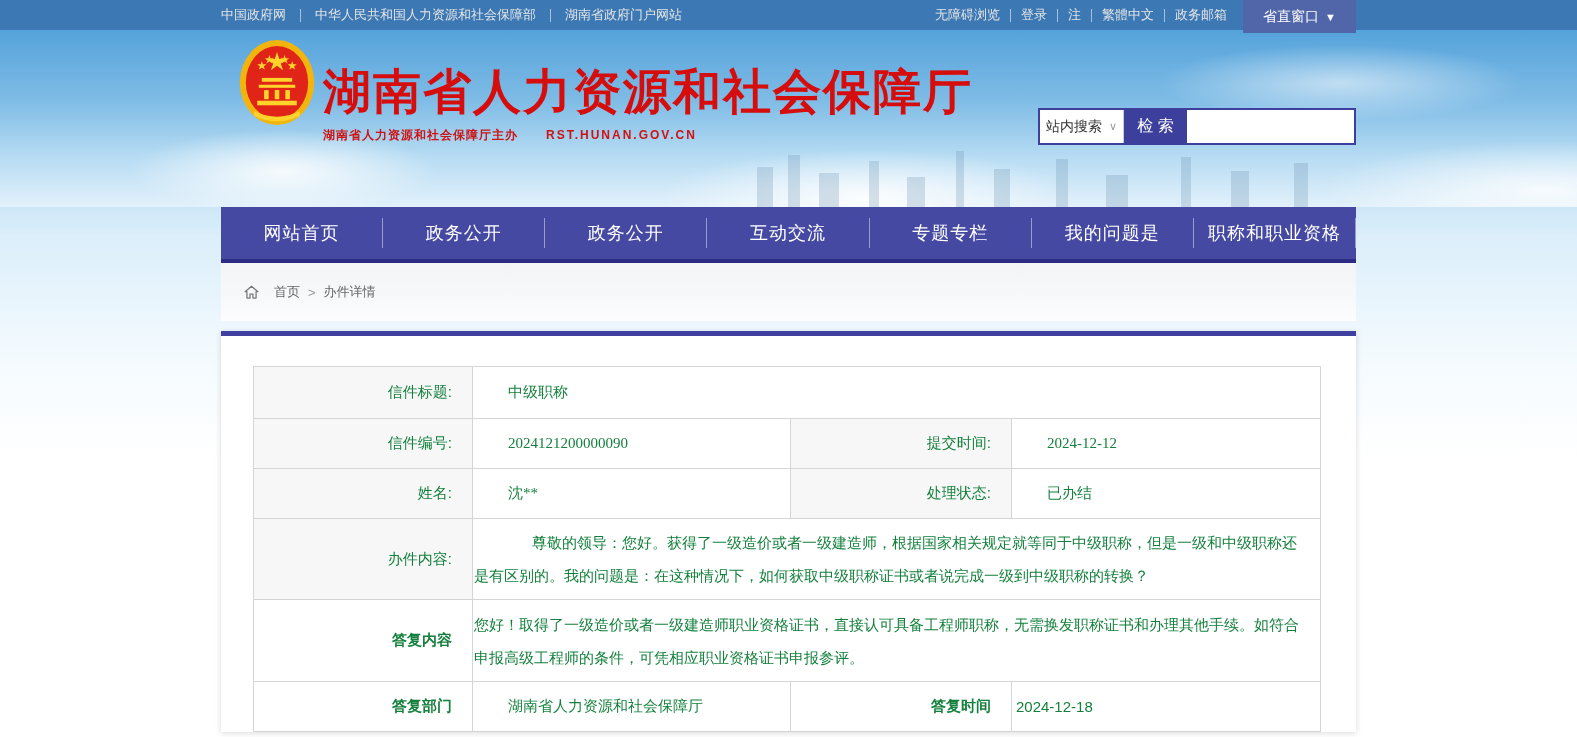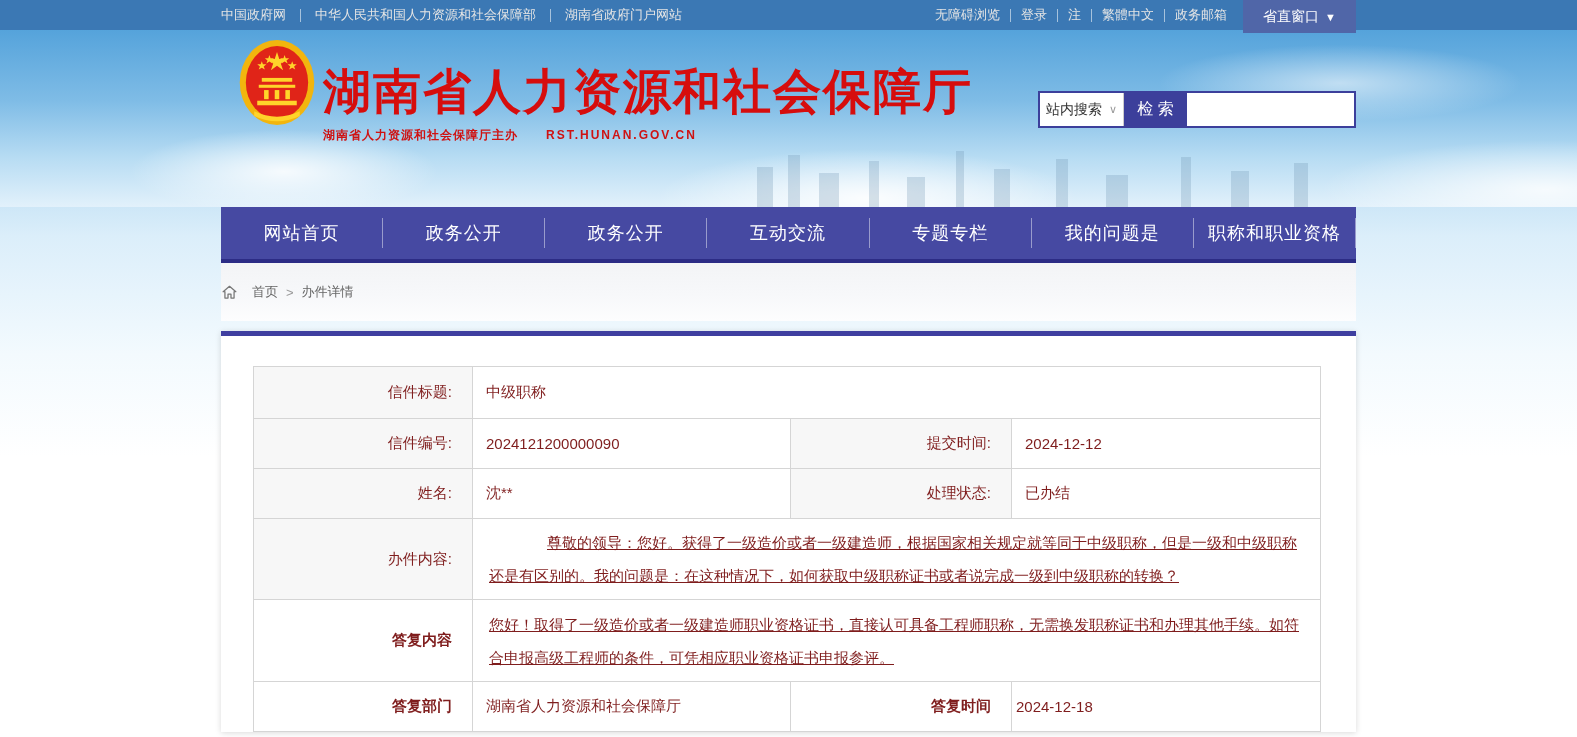--- a/index.html
+++ b/index.html
@@ -38,55 +38,55 @@
   .header .inner { height:100%; }
   .skyline { position:absolute; bottom:0; left:45%; right:0; height:58px; opacity:.5; pointer-events:none; }
   .skyline i { position:absolute; bottom:0; background:rgba(110,145,175,.55); display:block; }
   .logo { position:absolute; left:18px; top:6px; width:76px; height:96px; }
   .title-block { position:absolute; left:102px; top:36px; white-space:nowrap; }
   .site-title { font-size:48px; font-weight:900; color:#d60d0d; letter-spacing:2px; line-height:1.1; }
   .site-sub { margin-top:8px; font-size:12px; font-weight:bold; color:#cf1212; letter-spacing:1px; }
   .site-sub .domain { margin-left:28px; letter-spacing:2px; }
 
   .search-box {
-    position:absolute; right:0; top:61px; width:318px; height:37px;
+    position:absolute; right:0; top:78px; width:318px; height:37px;
     display:flex; align-items:stretch; background:#fff; border:2px solid #3c3f9b;
   }
   .search-scope { width:84px; display:flex; align-items:center; justify-content:center; gap:7px;
     font-size:14px; color:#333; border-right:1px solid #ccc; cursor:pointer; background:#fff; }
   .search-scope .chev { color:#999; font-size:11px; }
   .search-input { flex:1; border:none; outline:none; padding:0 10px; font-size:14px; color:#333; min-width:0; }
   .search-input::placeholder { color:#9a9a9a; }
   .search-btn { width:63px; border:none; background:#3c3f9b; color:#fff; font-size:16px; cursor:pointer; white-space:nowrap; }
 
   
   .nav-wrap { position:relative; z-index:5; }
   .nav { width:1135px; margin:0 auto; height:56px; background:#4649a2; border-bottom:4px solid #2c2c85;
     display:flex; align-items:center; }
   .nav-item { flex:1; text-align:center; color:#fff; font-size:18px; letter-spacing:1px; cursor:pointer; white-space:nowrap; }
   .nav-sep { width:1px; height:30px; background:rgba(255,255,255,.45); }
 
   
   .crumb-strip { width:1135px; margin:0 auto; height:58px;
     background:linear-gradient(180deg,#f3f4f6 0%,#f7f8fa 55%,#fdfdfe 100%);
-    display:flex; align-items:center; font-size:13px; color:#666; }
+    display:flex; align-items:center; padding-left:22px; font-size:13px; color:#666; }
   .crumb-strip svg { margin-right:14px; }
   .crumb-link { color:#666; cursor:pointer; }
   .crumb-sep { margin:0 8px; color:#999; }
 
   
   .panel { width:1135px; margin:10px auto 0; background:#fff; border-top:5px solid #3f3fa0;
     box-shadow:0 1px 6px rgba(0,0,0,.15); min-height:399px; }
-  table.detail { border-collapse:collapse; width:1067px; margin:30px 0 0 32px; font-size:15px; color:#7f1d1d; table-layout:fixed; }
+  table.detail { border-collapse:collapse; width:1067px; margin:30px 0 0 32px; font-size:15px; color:#15803d; table-layout:fixed; }
   table.detail td { border:1px solid #d5d5d5; vertical-align:middle; }
   td.lbl { background:#f7f7f7; text-align:right; padding-right:20px; }
   td.lbl-b { background:#fff; text-align:right; padding-right:20px; font-weight:bold; }
-  td.val { padding-left:13px; }
+  td.val { padding-left:35px;font-family:Liberation Serif, serif; }
   td.val-tight { padding-left:4px; }
-  td.para { padding:7px 10px 7px 16px; line-height:33px; vertical-align:middle;text-decoration:underline; }
+  td.para { padding:7px 10px 7px 1px; line-height:33px; vertical-align:middle; }
   .indent-first { text-indent:58px; }
   .no-indent { text-indent:0; }
 </style>
 </head>
 <body>
 
 <div class="topbar">
   <div class="inner">
     <span class="tlink">中国政府网</span>
     <span class="tsep"></span>

